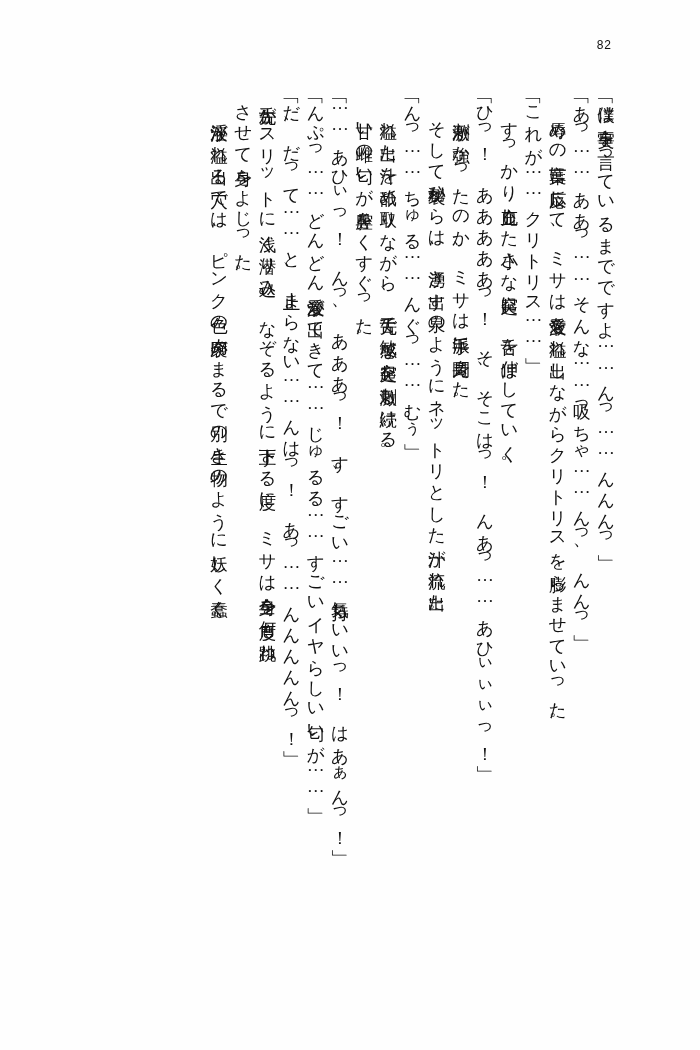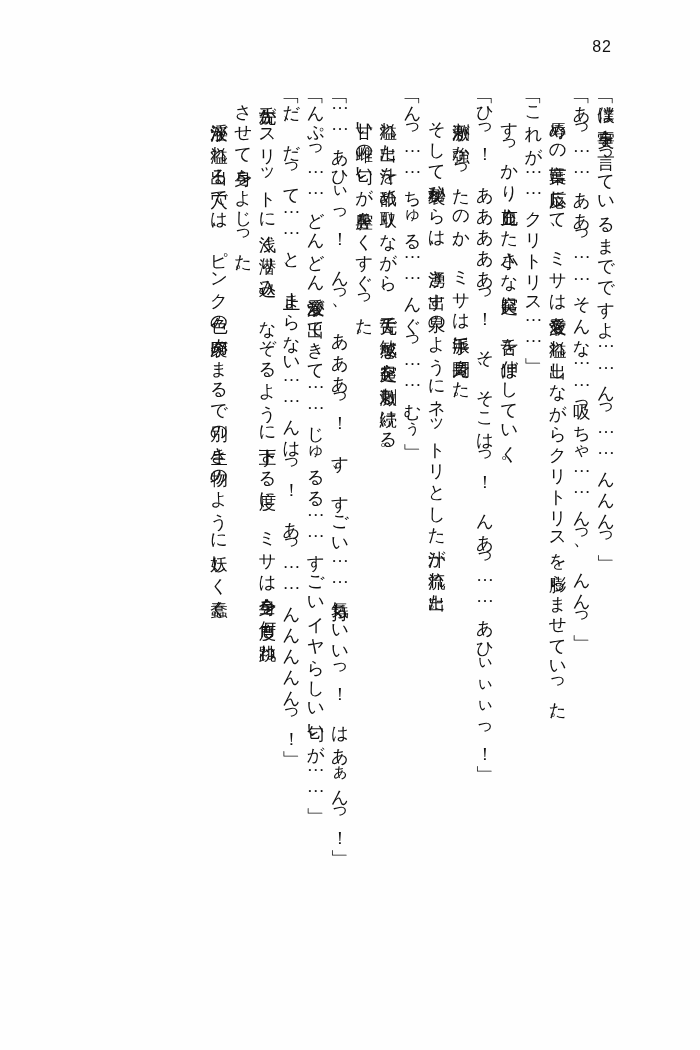--- a/index.html
+++ b/index.html
@@ -18,21 +18,21 @@
   .page {
     position: absolute;
     inset: 0;
     background: #fefefe;
   }
   
   .page-number {
     position: absolute;
     top: 38px;
     right: 88px;
-    font-size: 16px;
+    font-size: 12px;
     letter-spacing: 1px;
     font-family: "Liberation Sans", sans-serif;
     color: #111;
   }
   
   .text-body {
     position: absolute;
     top: 92px;
     left: 36px;
     right: 86px;

